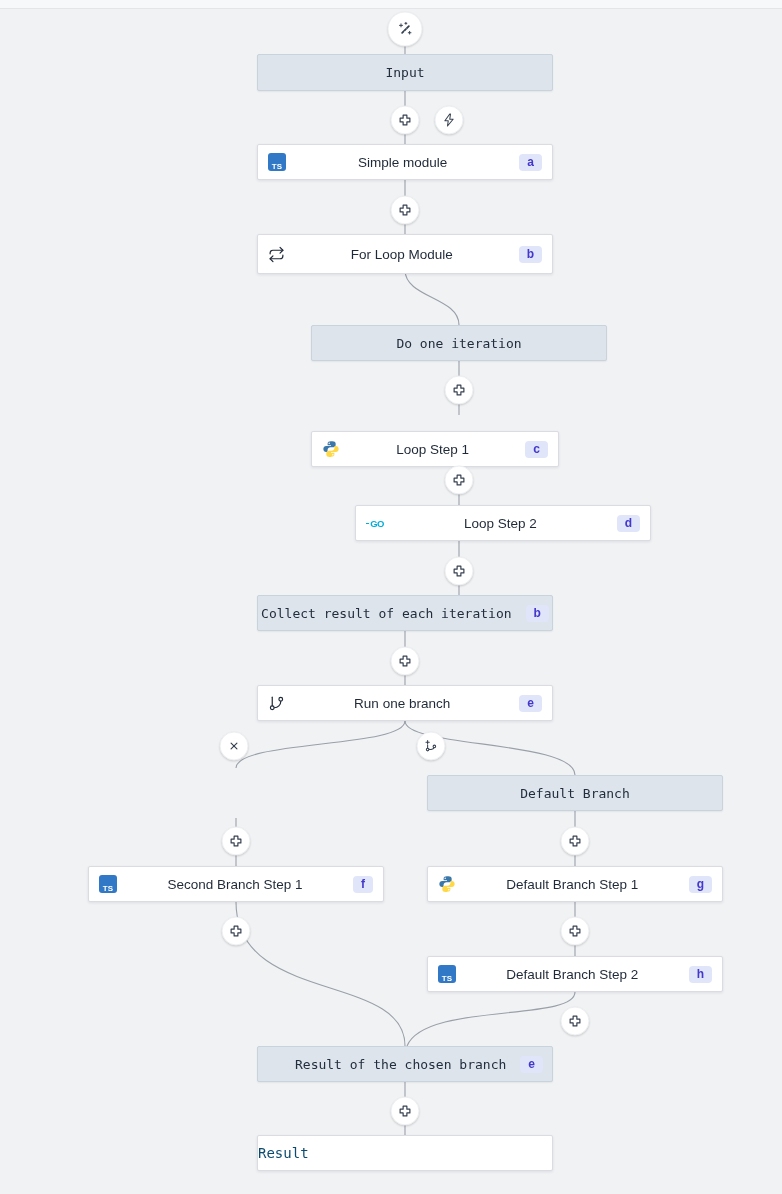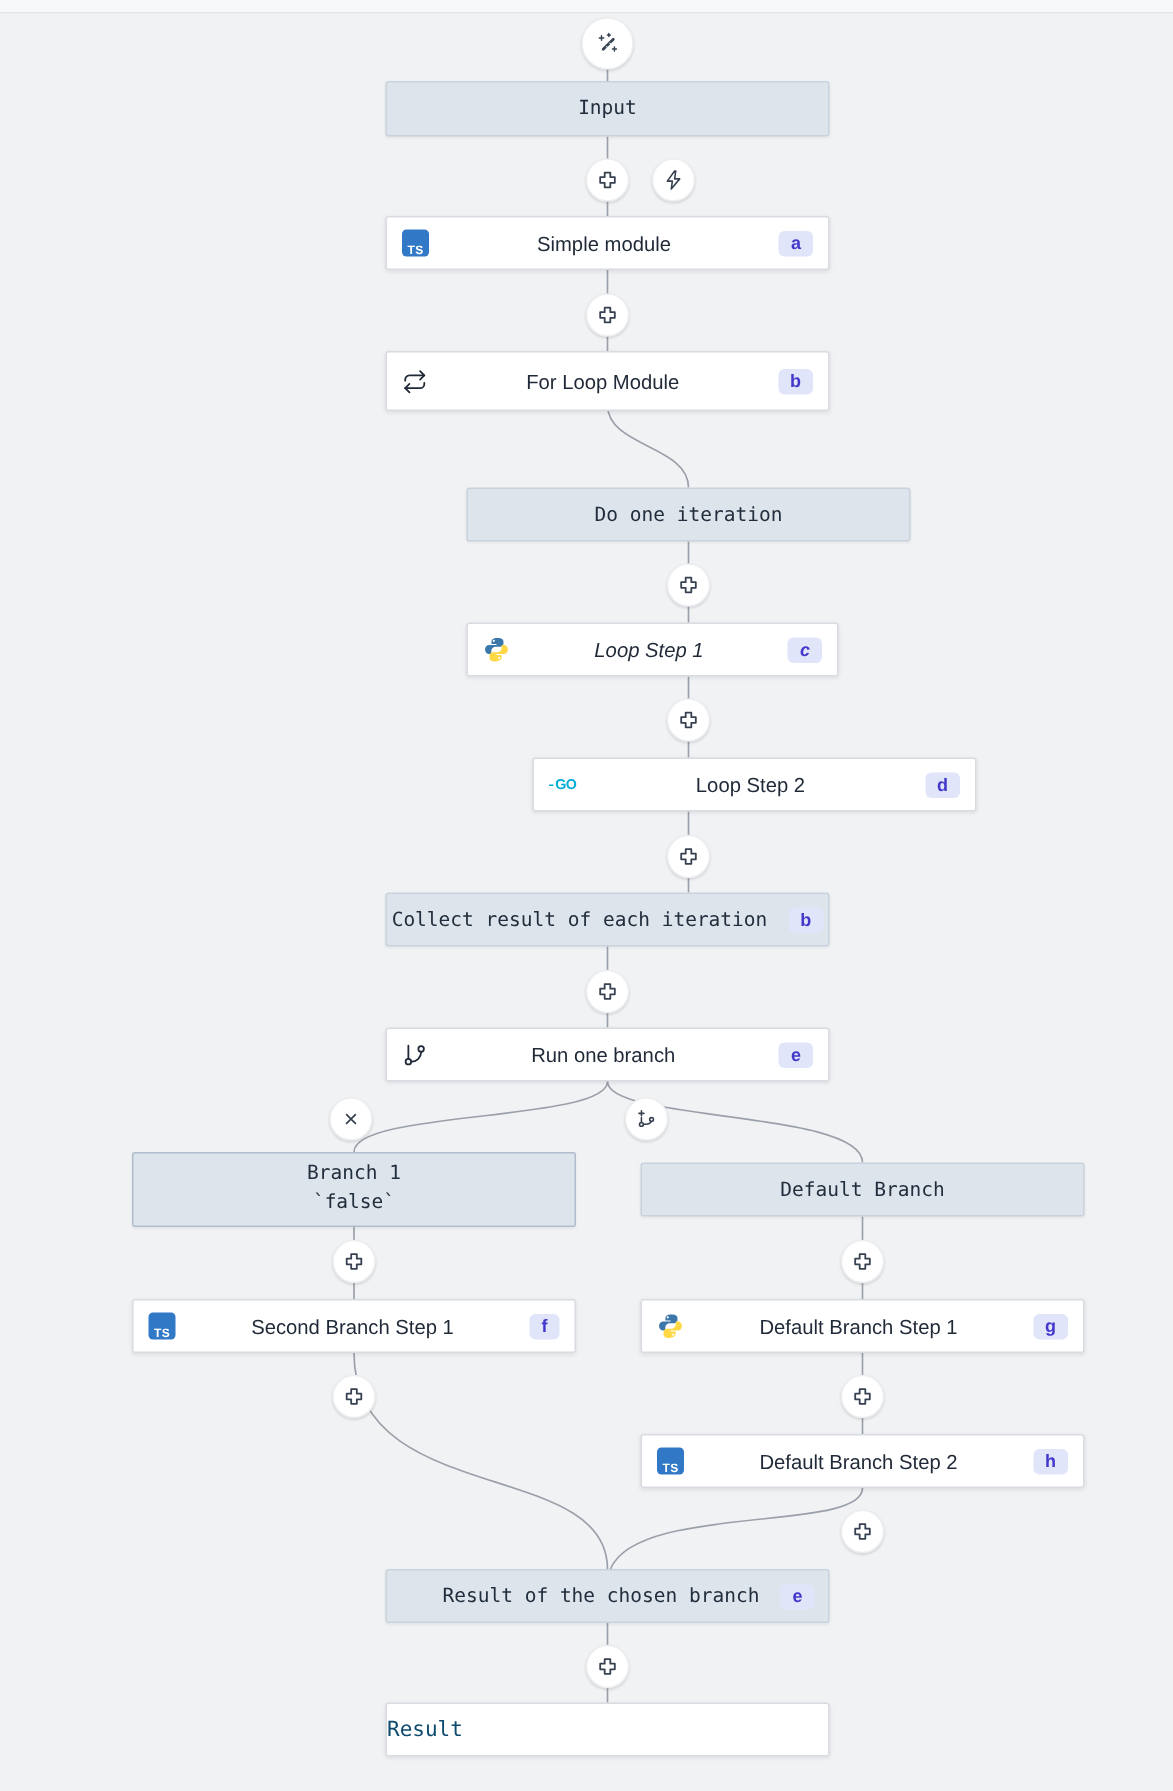--- a/index.html
+++ b/index.html
@@ -184,21 +184,21 @@
   <div class="node blue" style="left:311px; top:325px; width:296px; height:36px;">
     <span>Do one iteration</span>
   </div>
 
   <div class="circle sm" style="left:459px; top:390px;">
     <svg class="ico" width="15" height="15" viewBox="0 0 20 20">
       <path d="M7.5 3.5 h5 v4 h4 v5 h-4 v4 h-5 v-4 h-4 v-5 h4 Z" fill="#fff" stroke="#374151" stroke-width="1.6" stroke-linejoin="round"></path>
     </svg>
   </div>
 
-  <div class="node white module" style="left:311px; top:415px; width:248px; height:36px;font-style:italic;">
+  <div class="node white module" style="left:311px; top:431px; width:248px; height:36px;">
     <svg class="ico" width="18" height="18" viewBox="0 0 24 24">
       <path fill="var(--python-blue,#3b77a8)" d="M11.9 1.8c-2.6 0-4.4 1.1-4.4 3v2.3h4.5v.9H5.5c-2 0-3.7 1.6-3.7 4s1.6 4 3.7 4h1.9v-2.6c0-2.1 1.8-3.8 3.9-3.8h4c1.6 0 2.9-1.3 2.9-2.9V4.8c0-1.9-1.9-3-4.3-3h-2z"></path>
       <circle cx="9.6" cy="4.3" r="1" fill="#fff"></circle>
       <path fill="var(--python-yellow,#ffd845)" d="M12.1 22.2c2.6 0 4.4-1.1 4.4-3v-2.3H12v-.9h6.5c2 0 3.7-1.6 3.7-4s-1.6-4-3.7-4h-1.9v2.6c0 2.1-1.8 3.8-3.9 3.8h-4c-1.6 0-2.9 1.3-2.9 2.9v2.3c0 1.9 1.9 3 4.3 3h2z"></path>
       <circle cx="14.4" cy="19.7" r="1" fill="#fff"></circle>
     </svg>
     <span class="label">Loop Step 1</span>
     <span class="badge">c</span>
   </div>
 
@@ -250,24 +250,20 @@
   <div class="circle sm" style="left:431px; top:746px;">
     <svg class="ico" width="15" height="15" viewBox="0 0 20 20" fill="none" stroke="#374151" stroke-width="1.4" stroke-linecap="round" stroke-linejoin="round">
       <path d="M5.5 2.8 V7.2 M3.3 5 H7.7"></path>
       <path d="M5.5 8.8 V13"></path>
       <circle cx="5.5" cy="14.8" r="1.7"></circle>
       <circle cx="14.5" cy="10.5" r="1.7"></circle>
       <path d="M14 12.1 c-.4 2.5 -4.9 2.8 -6.7 2.3"></path>
     </svg>
   </div>
 
-  <div class="node blue selected two-line" style="left:88px; top:768px; width:296px; height:50px;">
-    <span>Branch 1</span>
-    <span>`false`</span>
-  </div>
 
   <div class="node blue" style="left:427px; top:775px; width:296px; height:36px;">
     <span>Default Branch</span>
   </div>
 
   <div class="circle sm" style="left:236px; top:841px;">
     <svg class="ico" width="15" height="15" viewBox="0 0 20 20">
       <path d="M7.5 3.5 h5 v4 h4 v5 h-4 v4 h-5 v-4 h-4 v-5 h4 Z" fill="#fff" stroke="#374151" stroke-width="1.6" stroke-linejoin="round"></path>
     </svg>
   </div>

